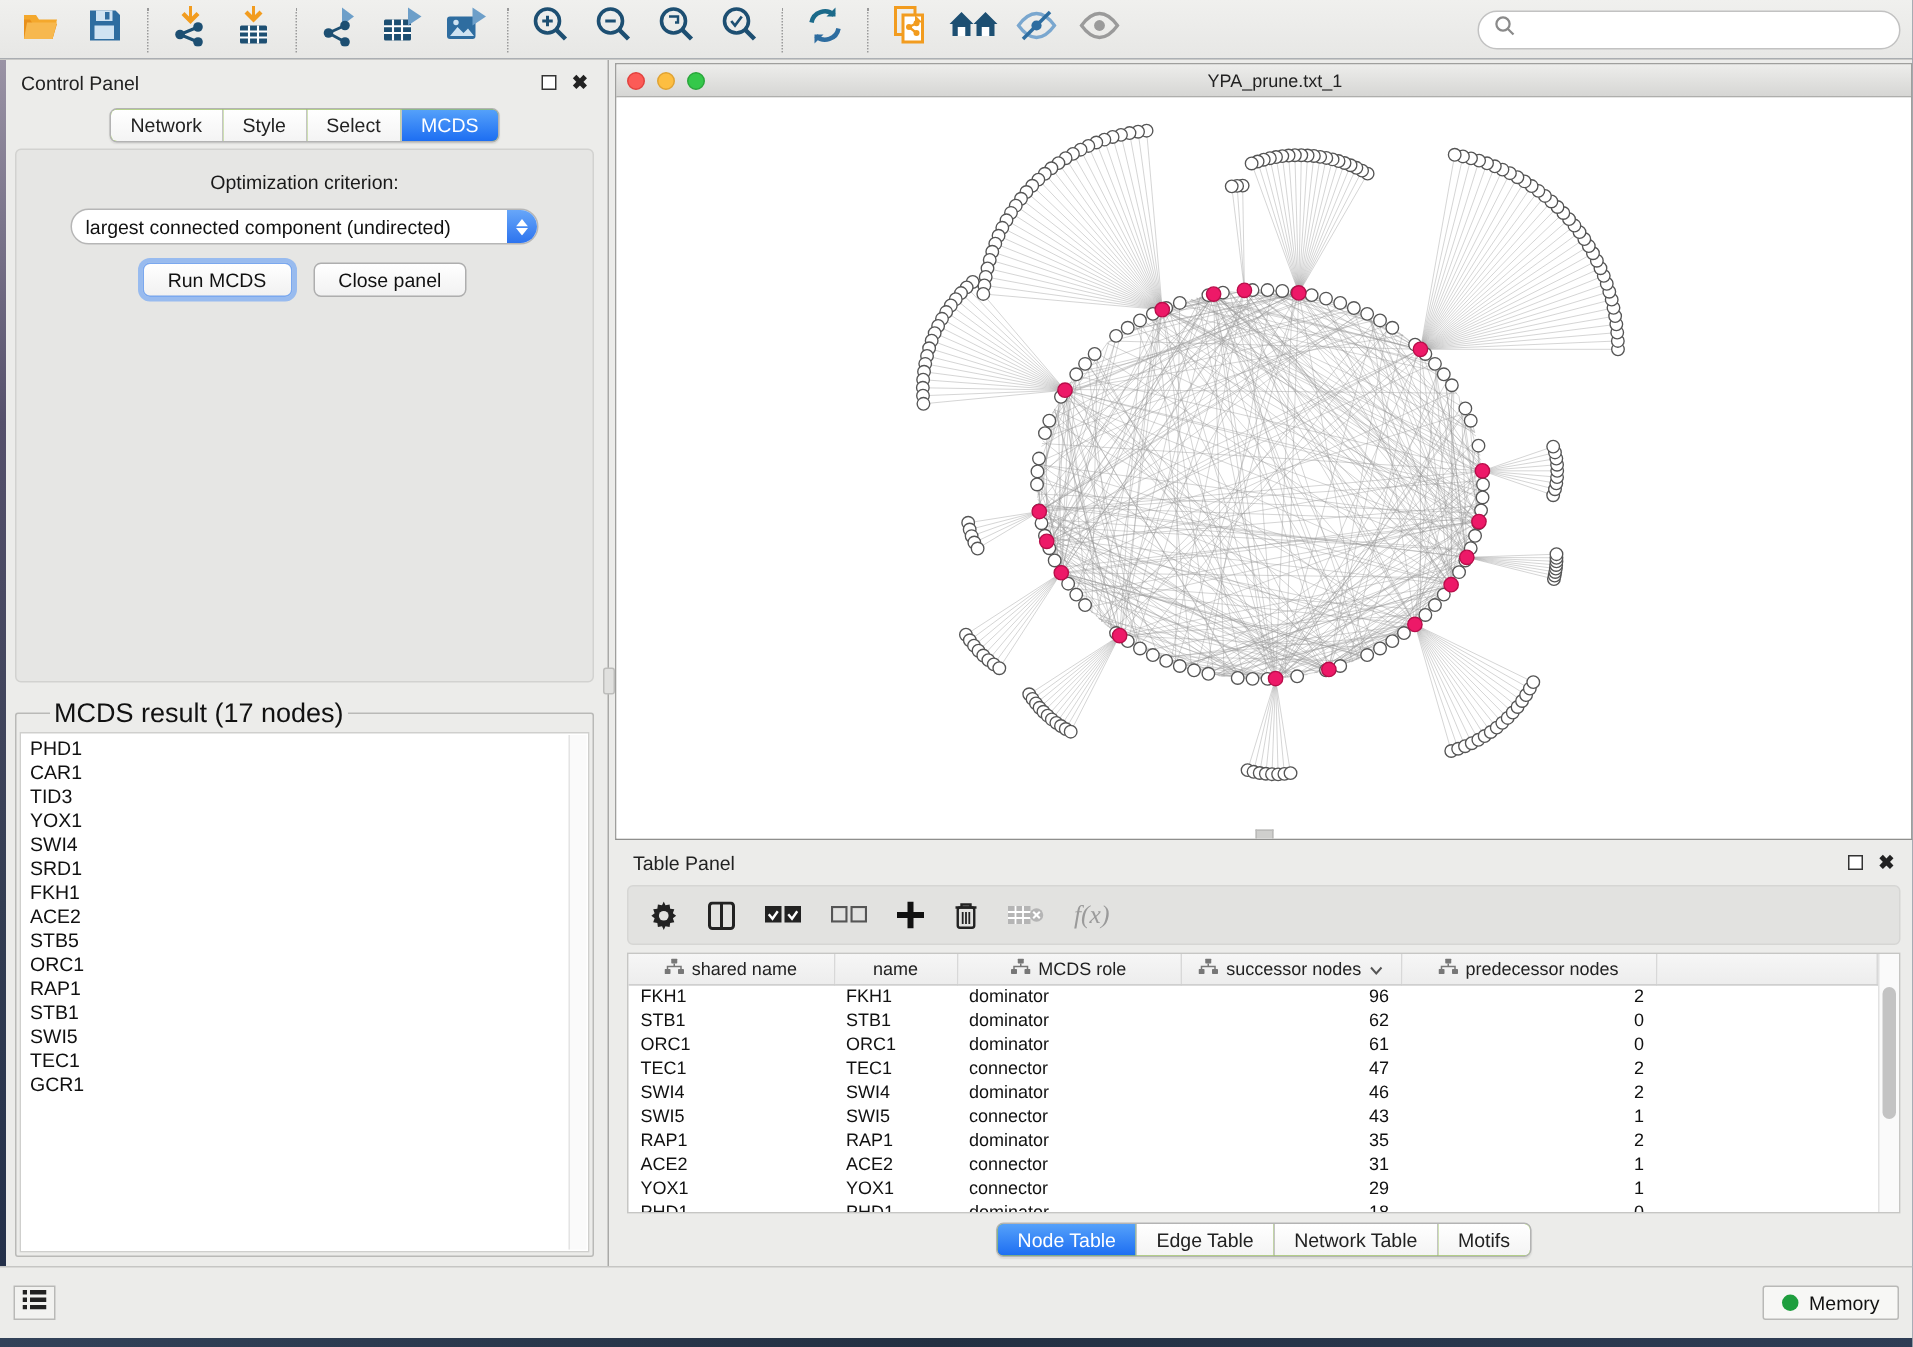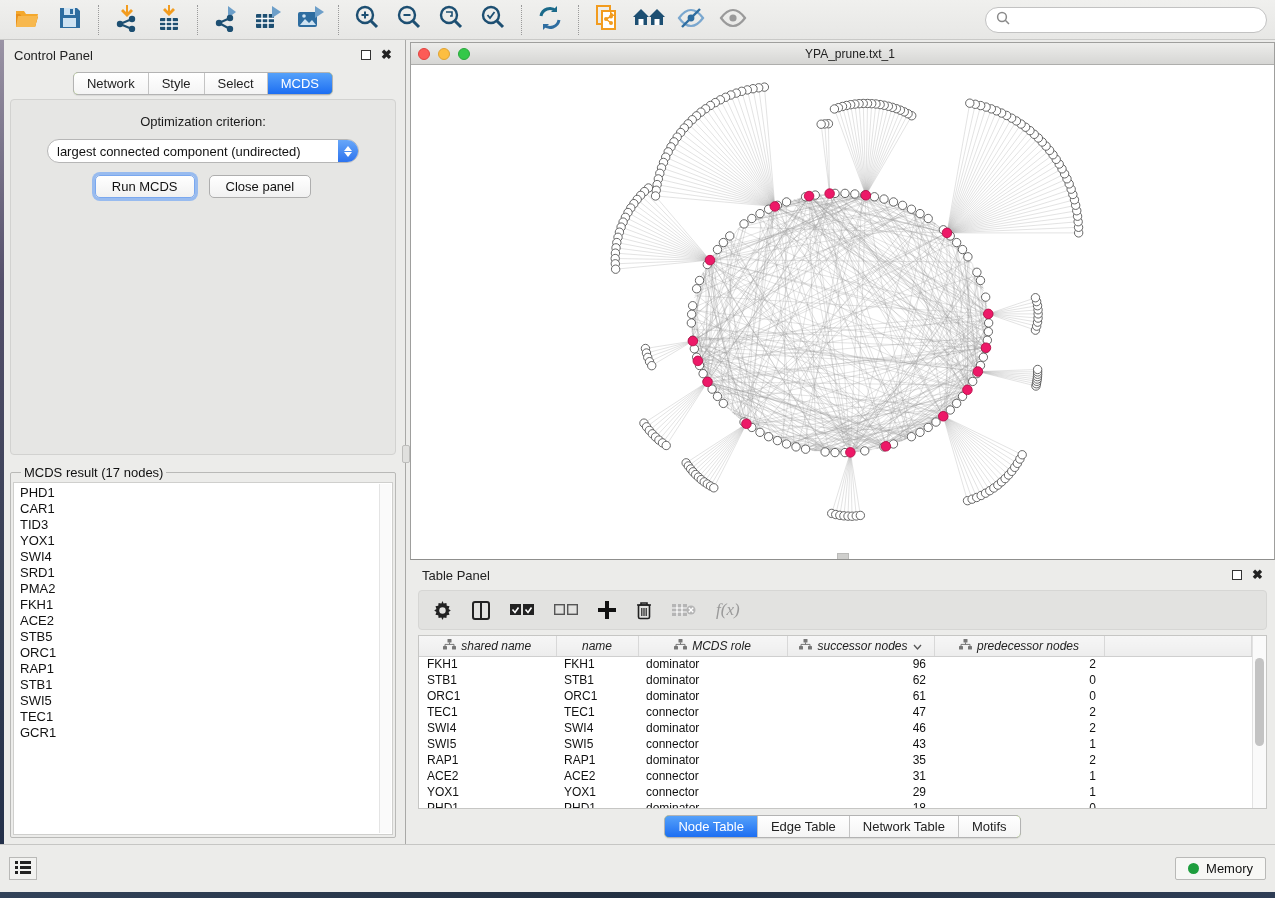--- a/index.html
+++ b/index.html
@@ -46,21 +46,21 @@
   .opt-label { text-align:center; font-size:13px; color:#1a1a1a; margin-bottom:10px; }
   .dropdown { width:312px; margin:0 auto; height:24px; background:#fff; border:1px solid #b6b6b6; border-radius:12px; display:flex; align-items:center; overflow:hidden; }
   .dropdown .dd-value { flex:1; font-size:13px; padding:0 9px; color:#111; white-space:nowrap; }
   .dd-stepper { width:20px; height:24px; background:linear-gradient(#6aa9f9,#2a71ee); display:flex; flex-direction:column; align-items:center; justify-content:center; gap:1px; border-radius:0 4px 4px 0; }
   .dd-stepper svg { display:block; }
   .btn-row { display:flex; justify-content:center; gap:14px; margin-top:12px; }
   .mac-btn { font-size:13px; color:#111; padding:3px 16px; background:linear-gradient(#ffffff,#f1f1f1); border:1px solid #aeaeae; border-radius:5px; font-family:"Liberation Sans",sans-serif; }
   .mac-btn.focused { box-shadow:0 0 0 3px rgba(110,165,245,.65); border-color:#7aa8ef; }
 
   fieldset.mcds-box { margin-top:10px; flex:1; border:1px solid #b9b9b7; border-radius:2px; padding:2px; display:flex; min-height:0; }
-  fieldset.mcds-box legend { font-size:13px; color:#111; padding:0 3px; margin-left:8px; }
+  fieldset.mcds-box legend { font-size:18px; color:#111; padding:0 3px; margin-left:20px; }
   .mcds-list { flex:1; background:#fff; border:1px solid #cfcfcd; overflow:hidden; position:relative; font-size:13px; color:#111; padding:2px 0 0 6px; line-height:16px; }
   .mcds-scroll { position:absolute; top:1px; right:1px; bottom:1px; width:12px; background:#fafafa; border-left:1px solid #e4e4e4; }
 
   
   .v-divider { width:8px; position:relative; background:#ececea; }
   .v-divider:before { content:""; position:absolute; left:3px; top:0; bottom:0; width:1px; background:#a9a9a7; }
   .v-handle { position:absolute; top:405px; left:0px; width:8px; height:18px; background:#e0e0de; border:1px solid #bdbdbb; border-radius:2px; }
 
   
   .right-col { flex:1; display:flex; flex-direction:column; min-width:0; padding-top:2px; }
@@ -78,21 +78,21 @@
   .net-grip { position:absolute; bottom:0; left:50%; transform:translateX(-50%); width:12px; height:6px; background:#cfcfcd; border:1px solid #bbbbb9; border-bottom:none; }
 
   
   .table-panel { flex:1; display:flex; flex-direction:column; padding:4px 8px 0 8px; min-height:0; }
   .tp-toolbar { height:40px; background:#e2e2e0; border:1px solid #d6d6d4; border-radius:4px; margin-top:4px; display:flex; align-items:center; gap:20px; padding:0 14px; }
   .tp-ic { display:flex; align-items:center; justify-content:center; }
   .fx { font-family:"Liberation Serif", serif; font-style:italic; font-size:17px; color:#9a9a9a; }
 
   .tbl-wrap { margin-top:5px; flex:1; background:#fff; border:1px solid #c6c6c4; position:relative; overflow:hidden; }
   table.nodetbl { border-collapse:collapse; table-layout:fixed; width:calc(100% - 14px); }
-  table.nodetbl th { height:20px; background:linear-gradient(#f6f6f6,#ededed); border-right:1px solid #d8d8d8; border-bottom:1px solid #cfcfcf; font-size:12px; font-weight:normal; color:#222; white-space:nowrap; overflow:hidden;font-style:italic; }
+  table.nodetbl th { height:20px; background:linear-gradient(#f6f6f6,#ededed); border-right:1px solid #d8d8d8; border-bottom:1px solid #cfcfcf; font-size:12px; font-weight:normal; color:#222; white-space:nowrap; overflow:hidden; }
   th .th-inner { display:flex; align-items:center; justify-content:center; gap:5px; padding:0 4px; }
   table.nodetbl td { height:16px; font-size:12px; color:#111; padding:0 8px; white-space:nowrap; overflow:hidden; }
   td.num { text-align:right; padding-right:14px; }
   .tbl-vscroll { position:absolute; top:0; right:0; bottom:0; width:14px; background:#fafafa; border-left:1px solid #e2e2e2; }
   .tbl-vscroll .thumb { position:absolute; top:22px; left:2px; width:9px; height:88px; background:#c3c3c3; border-radius:5px; }
 
   .tp-tabs { display:flex; justify-content:center; padding:6px 0 6px; }
 
   
   .status-bar { height:48px; background:#ececea; border-top:1px solid #c6c6c4; display:flex; align-items:center; padding:0 9px; }
@@ -291,21 +291,20 @@
       <fieldset class="mcds-box">
         <legend>MCDS result (17 nodes)</legend>
         <div class="mcds-list" id="mcds-list">
           <div class="mcds-scroll"></div>
         <div>PHD1</div>
             <div>CAR1</div>
             <div>TID3</div>
             <div>YOX1</div>
             <div>SWI4</div>
             <div>SRD1</div>
-            <div>PMA2</div>
             <div>FKH1</div>
             <div>ACE2</div>
             <div>STB5</div>
             <div>ORC1</div>
             <div>RAP1</div>
             <div>STB1</div>
             <div>SWI5</div>
             <div>TEC1</div>
             <div>GCR1</div>
           </div>

